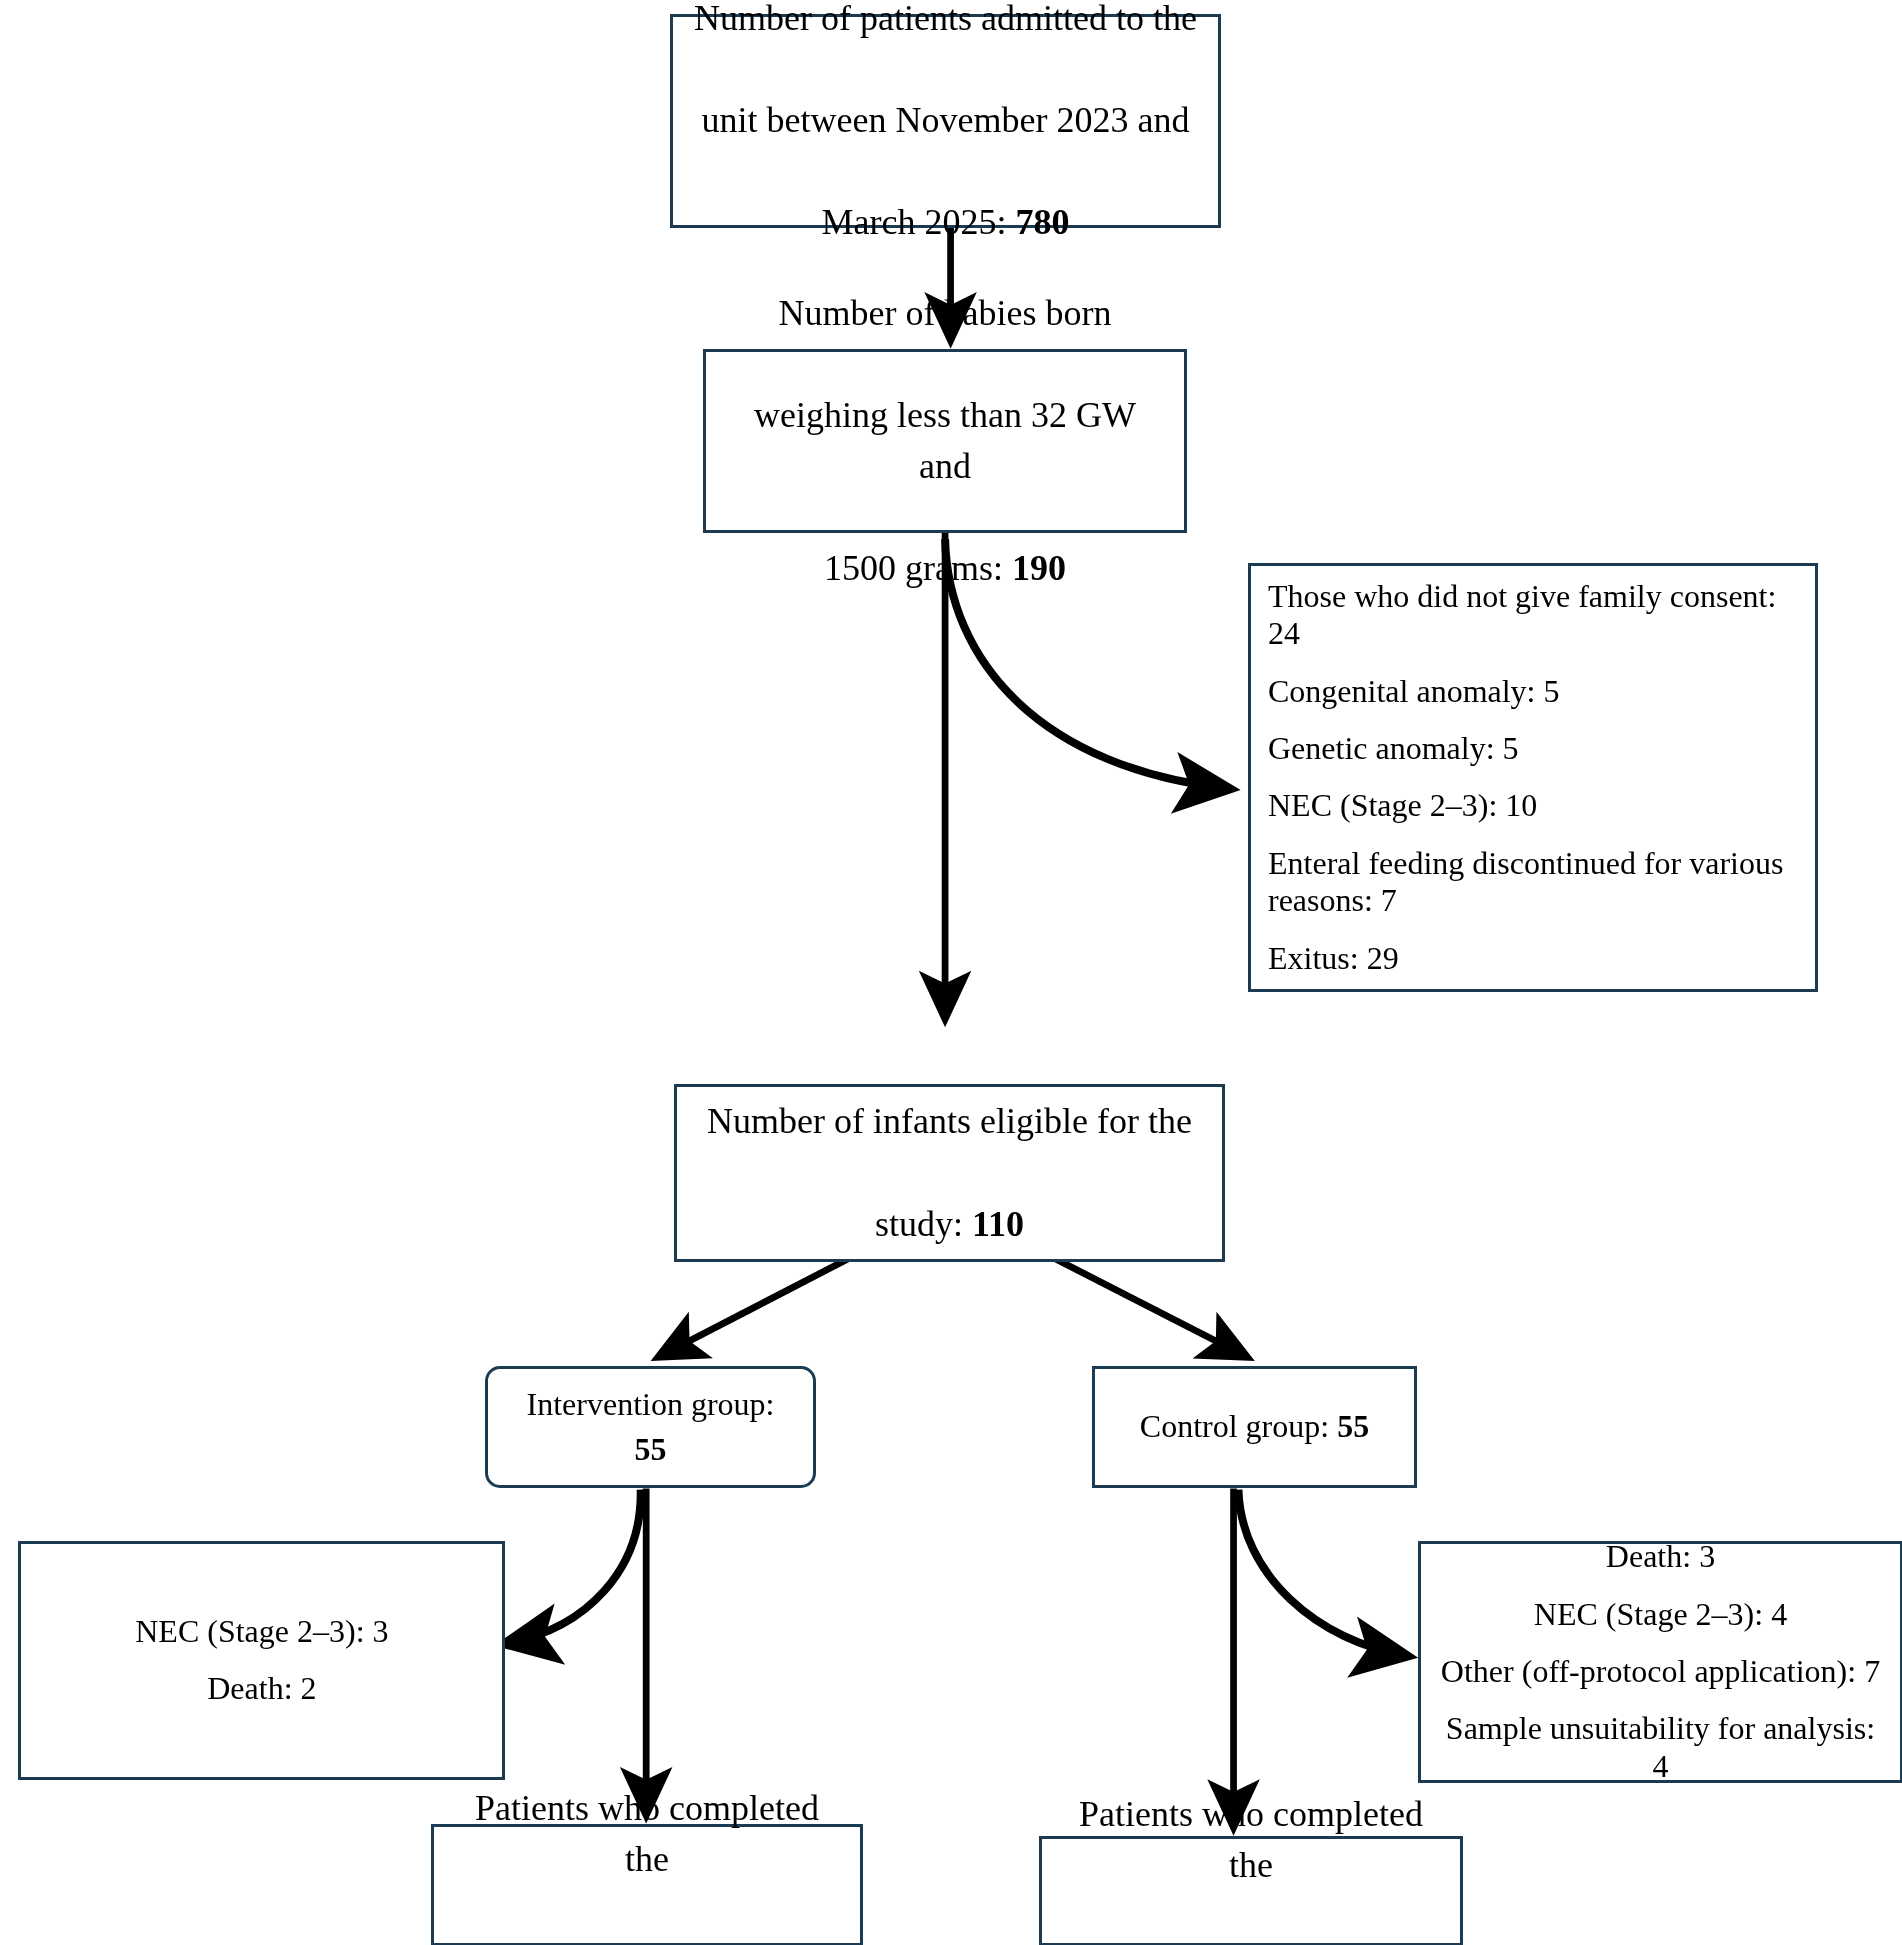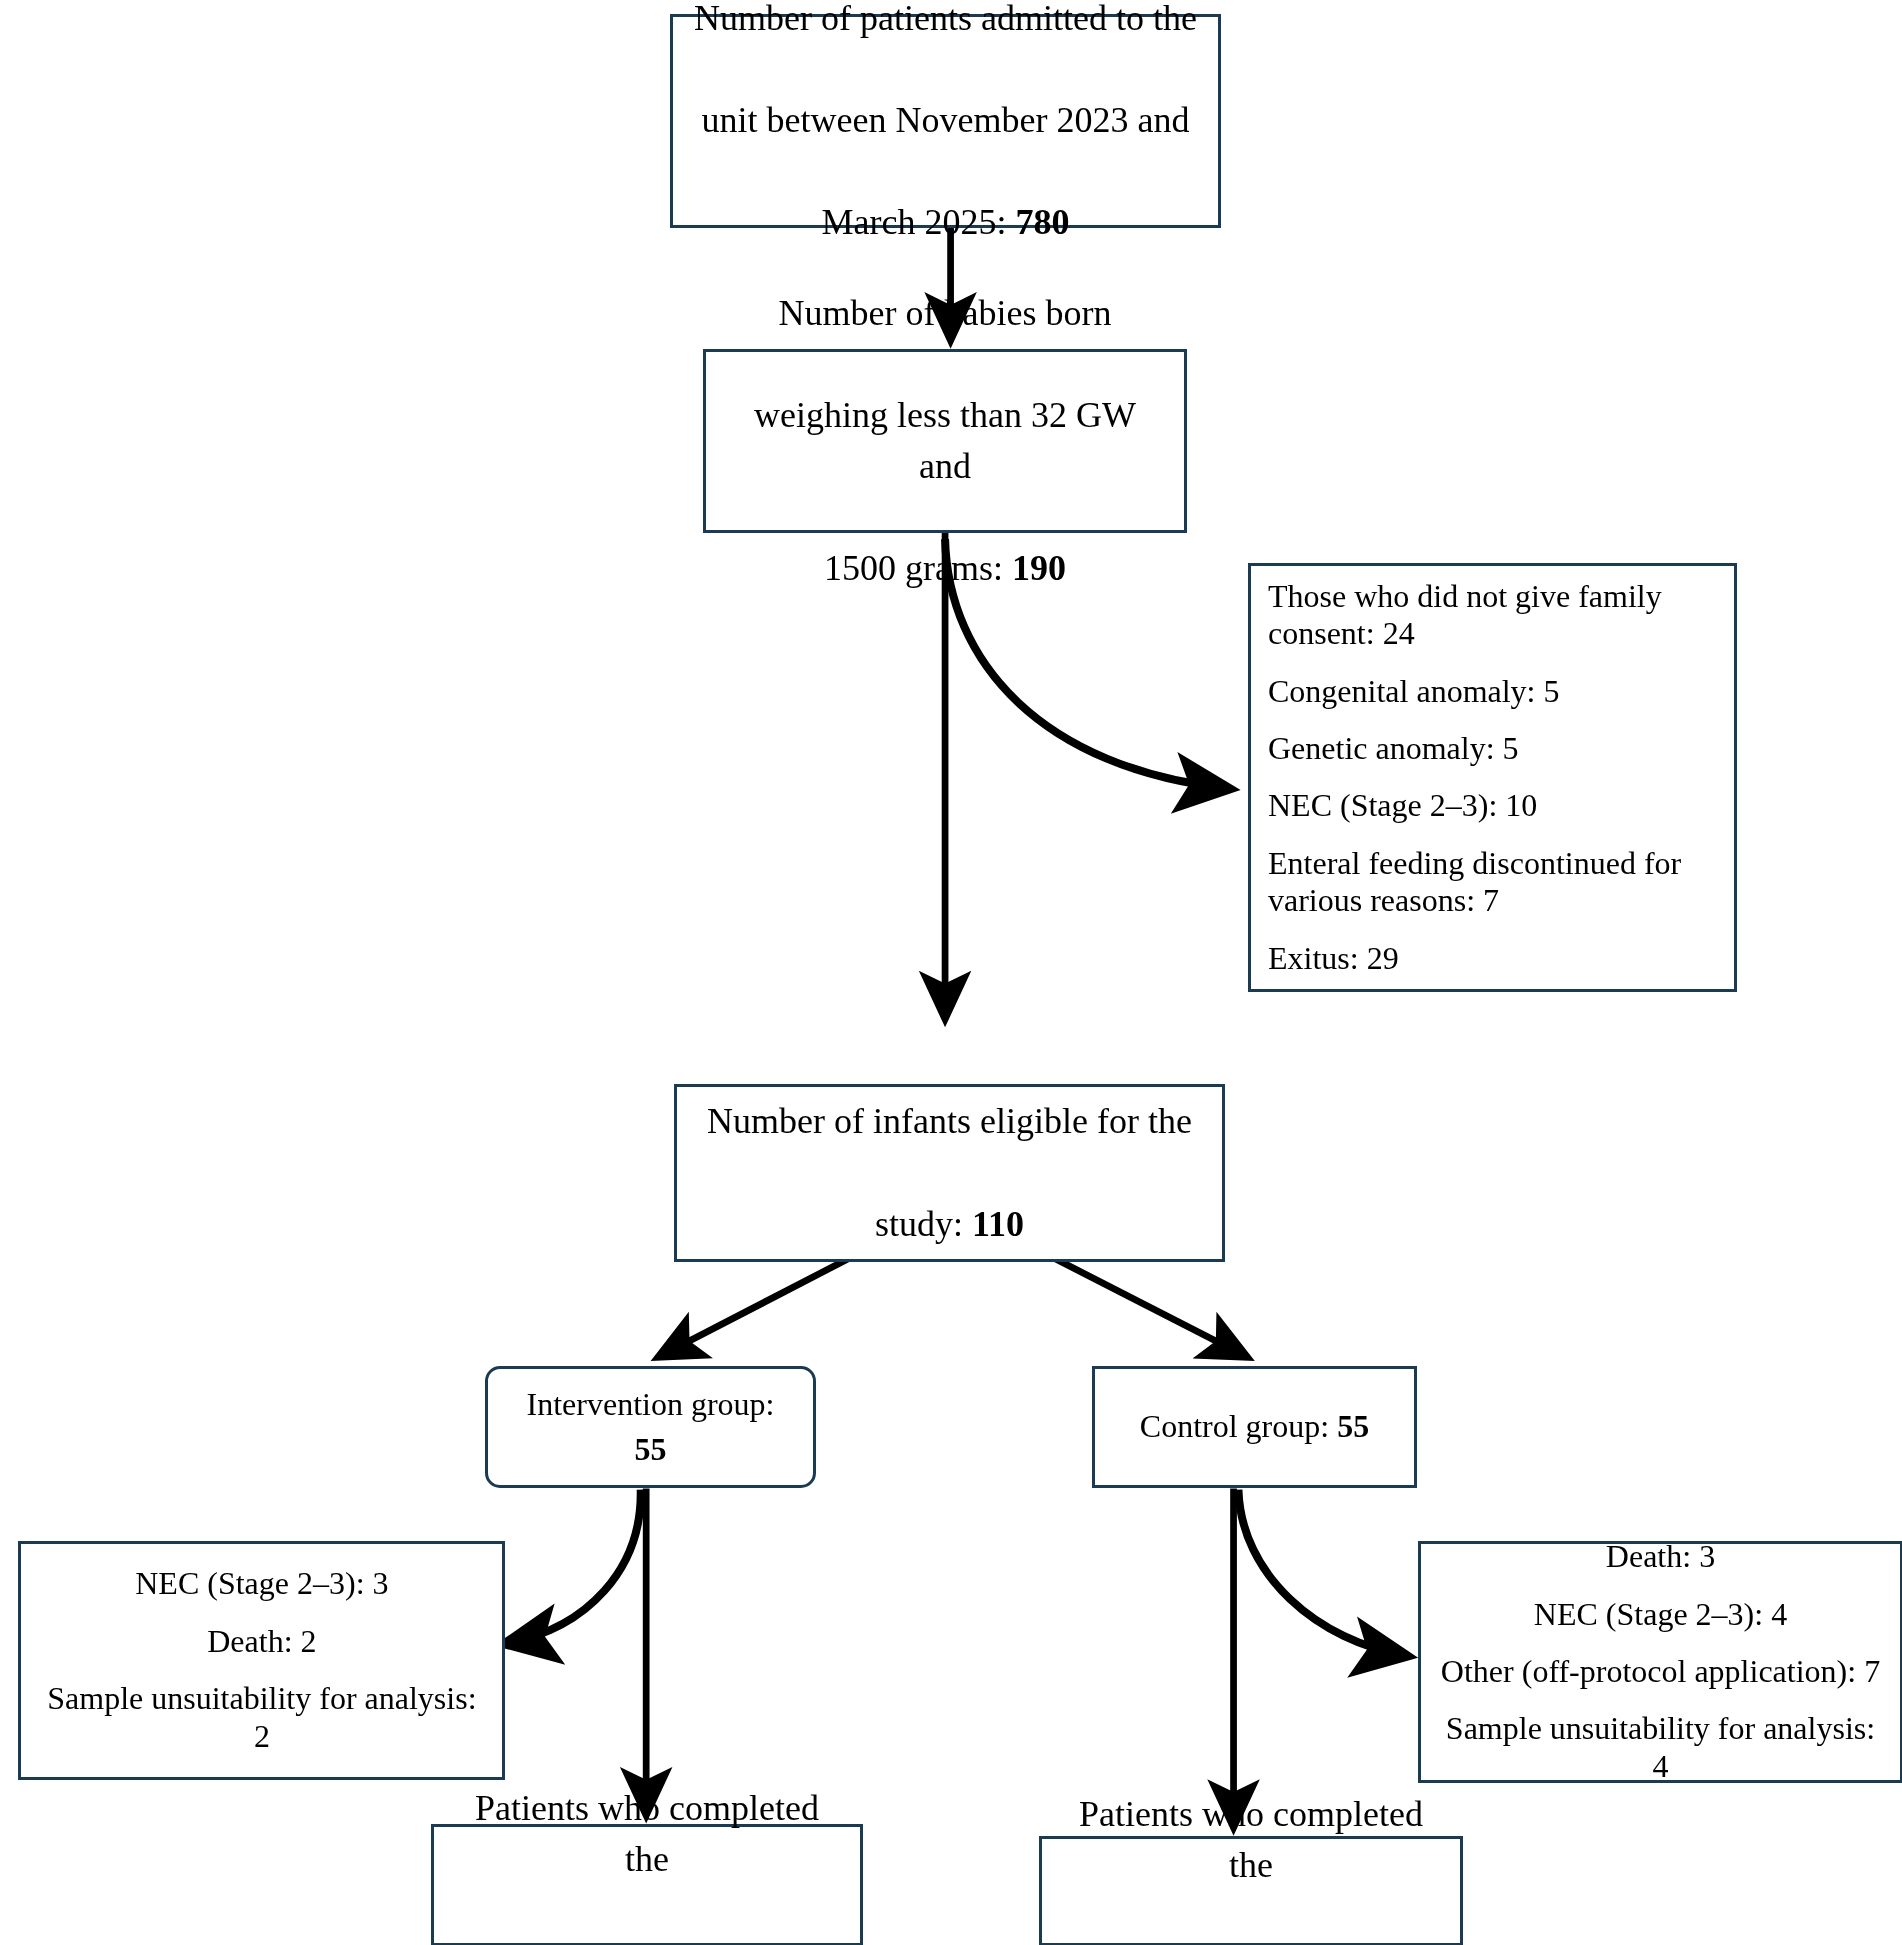--- a/index.html
+++ b/index.html
@@ -62,21 +62,21 @@
     padding: 9.8px 17px;
     width: 100%;
     box-sizing: border-box;
   }
   .list-line.ctr { text-align: center; }
   .list-line.lft { text-align: left; }
 
   
   #node-admitted      { left: 670px; top: 13.5px;   width: 551px;  height: 214px; }
   #node-eligible-gw   { left: 703px; top: 349px;  width: 484px;  height: 184px; }
-  #node-exclusions    { left: 1248px; top: 563px;  width: 489px;  height: 429px; }
+  #node-exclusions    { left: 1248px; top: 563px;  width: 570px;  height: 429px; }
   #node-eligible      { left: 674px; top: 1084px; width: 551px;  height: 178px; }
   #node-intervention  { left: 485px;  top: 1366px; width: 331px;  height: 122px; border-radius: 15px; }
   #node-control       { left: 1092px; top: 1366px; width: 325px;  height: 122px; }
   #node-excl-left     { left: 18.4px;   top: 1541px; width: 487px;  height: 239px; }
   #node-excl-right    { left: 1418px; top: 1541px; width: 485px;  height: 242px; }
   #node-completed-int { left: 431px;  top: 1824px; width: 432px;  height: 122px; }
   #node-completed-ctl { left: 1039px; top: 1836px; width: 424px;  height: 110px; }
 </style>
 </head>
 <body>
@@ -144,21 +144,20 @@
   </div>
 
   <div class="node node-centered" id="node-control">
     <div class="node-text" style="font-size:32px;"><span>Control group: </span><b class="bold-num">55</b>
     </div>
   </div>
 
   <div class="node node-centered" id="node-excl-left">
     <div class="list-line ctr">NEC (Stage 2–3): 3</div>
     <div class="list-line ctr">Death: 2</div>
-    <div class="list-line ctr">Sample unsuitability for analysis: 2</div>
   </div>
 
   <div class="node node-right-aligned" id="node-excl-right">
     <div class="list-line ctr">Death: 3</div>
     <div class="list-line ctr">NEC (Stage 2–3): 4</div>
     <div class="list-line ctr">Other (off-protocol application): 7</div>
     <div class="list-line ctr">Sample unsuitability for analysis: 4</div>
   </div>
 
   <div class="node node-centered" id="node-completed-int">

